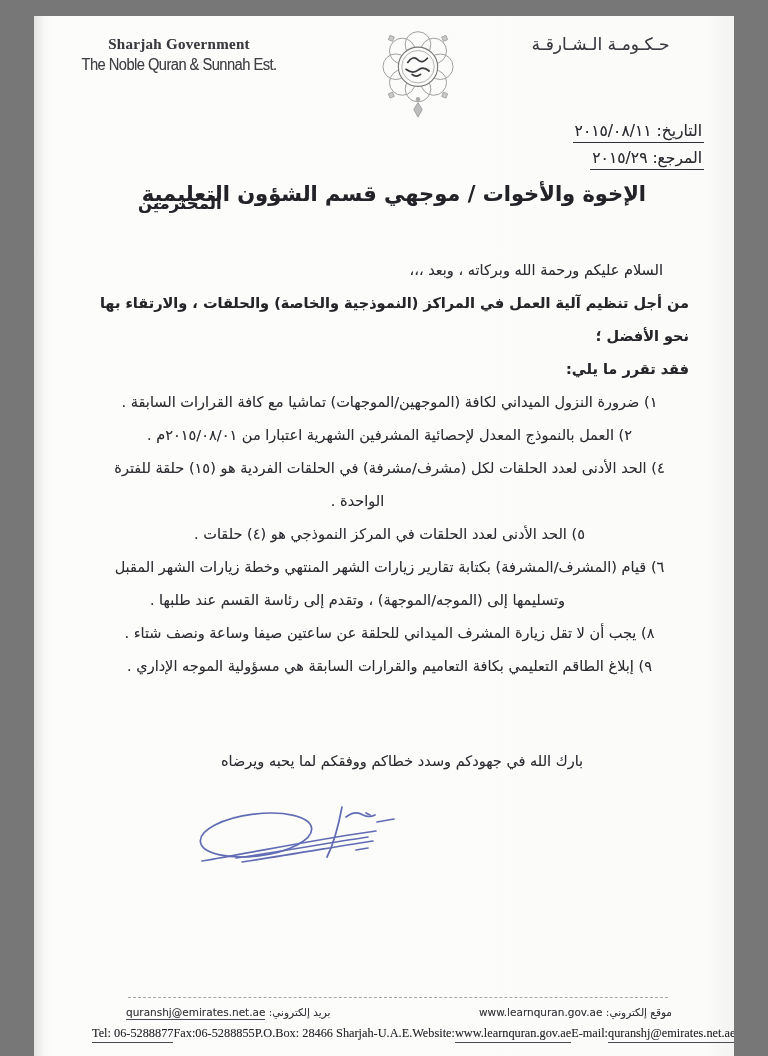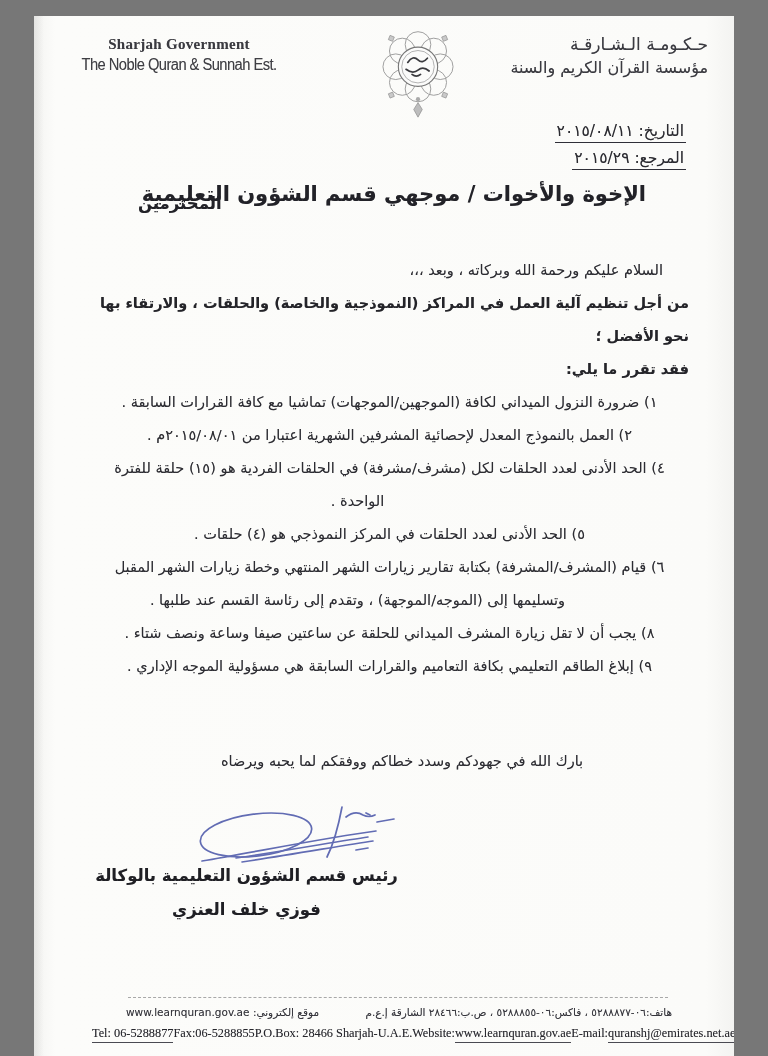--- a/index.html
+++ b/index.html
@@ -8,26 +8,26 @@
     background:linear-gradient(90deg,#f3f3f1 0,#fcfcfa 3%,#fbfbf9 96%,#f3f3f1 100%);
     color:#2c2c30;
     font-family:"DejaVu Sans",sans-serif;
     text-shadow:0 0 .5px rgba(50,50,55,.35);
     text-decoration:underline;
   }
   
   .hdr-en{position:absolute;top:20px;left:30px;width:230px;text-align:center;}
   .hdr-en .l1{font-family:"Liberation Serif",serif;font-weight:700;font-size:15px;color:#3a3a40;letter-spacing:.3px;}
   .hdr-en .l2{font-family:"Liberation Sans",sans-serif;font-size:16px;color:#3f3f44;letter-spacing:-.6px;margin-top:3px;transform:scaleX(.92);transform-origin:center;}
-  .hdr-ar{position:absolute;top:18px;right:26px;width:215px;text-align:right;direction:rtl;}
+  .hdr-ar{position:absolute;top:18px;right:26px;width:215px;text-align:center;direction:rtl;}
   .hdr-ar .l1{font-size:17px;color:#3a3a40;}
   .hdr-ar .l2{font-size:16px;color:#3a3a40;margin-top:4px;}
   .logo{position:absolute;top:8px;left:341px;width:86px;height:94px;}
   
-  .meta{position:absolute;top:106px;right:48px;text-align:right;direction:rtl;font-size:15.5px;color:#2a2a30;}
+  .meta{position:absolute;top:106px;right:30px;text-align:right;direction:rtl;font-size:15.5px;color:#2a2a30;}
   .meta .row{margin-bottom:6px;}
   .meta .u{display:inline-block;border-bottom:1.2px solid #2f2f38;padding:0 2px 2px 2px;}
   
   .addr-main{position:absolute;top:166px;right:88px;direction:rtl;font-weight:700;font-size:21px;color:#222228;}
   .addr-hon{position:absolute;top:178px;left:104px;direction:rtl;font-weight:700;font-size:16.5px;color:#222228;}
   
   .body{position:absolute;top:238px;left:56px;right:45px;direction:rtl;text-align:right;font-size:14.5px;color:#2c2c32;}
   .salute{line-height:33px;padding-right:26px;}
   .bold-line{font-weight:700;line-height:33px;color:#242429;}
   .items{margin-top:0;text-align:center;}
@@ -84,21 +84,20 @@
       <path d="M38 45 q6 -9 12 -3 q5 5 11 -2"></path>
       <path d="M36 53 q8 6 14 1 q6 -5 13 1"></path>
       <path d="M43 59 q5 4 10 0"></path>
     </g>
     <path d="M50 92 l5 8 l-5 9 l-5 -9 z" fill="#bdbdbd" stroke="#8c8c8c" stroke-width="0.8"></path>
     <circle cx="50" cy="88" r="2.5" fill="#aaa"></circle>
   </svg>
 
   <div class="hdr-ar">
     <div class="l1">حـكـومـة الـشـارقـة</div>
-    <div class="l2">مؤسسة القرآن الكريم والسنة</div>
   </div>
 
   <div class="meta">
     <div class="row">
       <span class="u">التاريخ: ٢٠١٥/٠٨/١١</span>
     </div>
     <div class="row">
       <span class="u">المرجع: ٢٠١٥/٢٩</span>
     </div>
   </div>
@@ -130,32 +129,31 @@
       <path d="M56 63 C 105 56 160 46 188 42"></path>
       <path d="M62 67 C 110 60 165 50 193 46"></path>
       <path d="M162 12 C 159 28 154 48 147 62"></path>
       <path d="M166 22 q 9 -7 17 -2 q 6 3 12 0"></path>
       <path d="M186 18 l 4 2"></path>
       <path d="M197 27 l 17 -3"></path>
       <path d="M176 55 l 12 -2"></path>
     </g>
   </svg>
 
-  <div class="sig-block">
-    <div class="t">رئيس قسم الشؤون التعليمية بالوكالة</div>
-    <div class="n">فوزي خلف العنزي</div>
-  </div>
 
   <div class="foot-dash"></div>
 
   <div class="foot-ar">
-    <span>هاتف:٠٦-٥٢٨٨٨٧٧ ، فاكس:٠٦-٥٢٨٨٨٥٥ ، ص.ب:٢٨٤٦٦ الشارقة إ.ع.م</span>
     <span>
       <span>موقع إلكتروني:</span>
       <span class="ltr">www.learnquran.gov.ae</span>
+    </span>
+    <span>
+      <span>بريد إلكتروني:</span>
+      <span class="ltr useg">quranshj@emirates.net.ae</span>
     </span>
   </div>
 
   <div class="foot-en">
     <span class="useg">Tel: 06-5288877</span>
     <span>Fax:06-5288855</span>
     <span>P.O.Box: 28466 Sharjah-U.A.E.</span>
     <span>Website:</span>
     <span class="useg">www.learnquran.gov.ae</span>
     <span>E-mail:</span>

